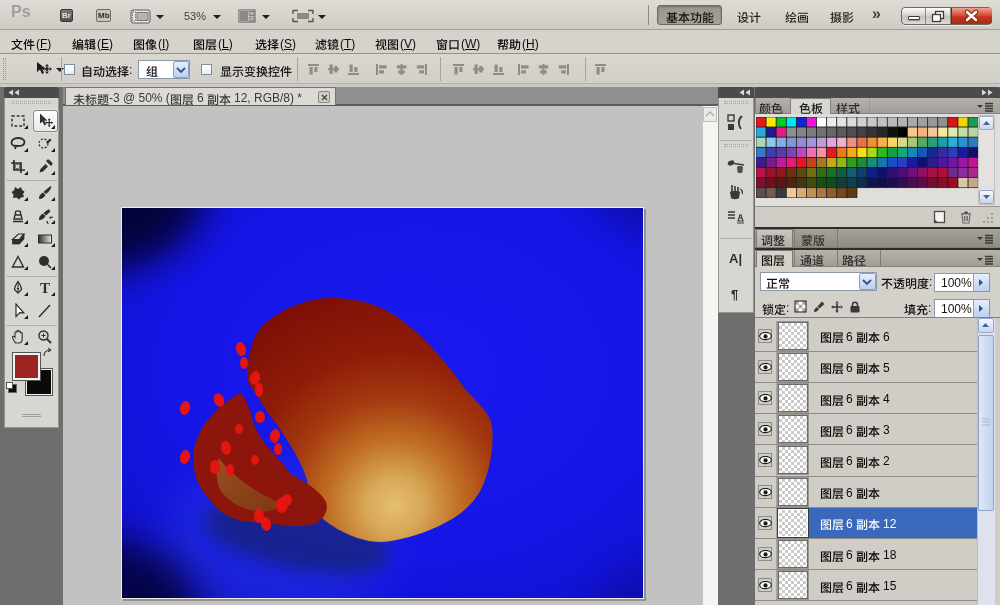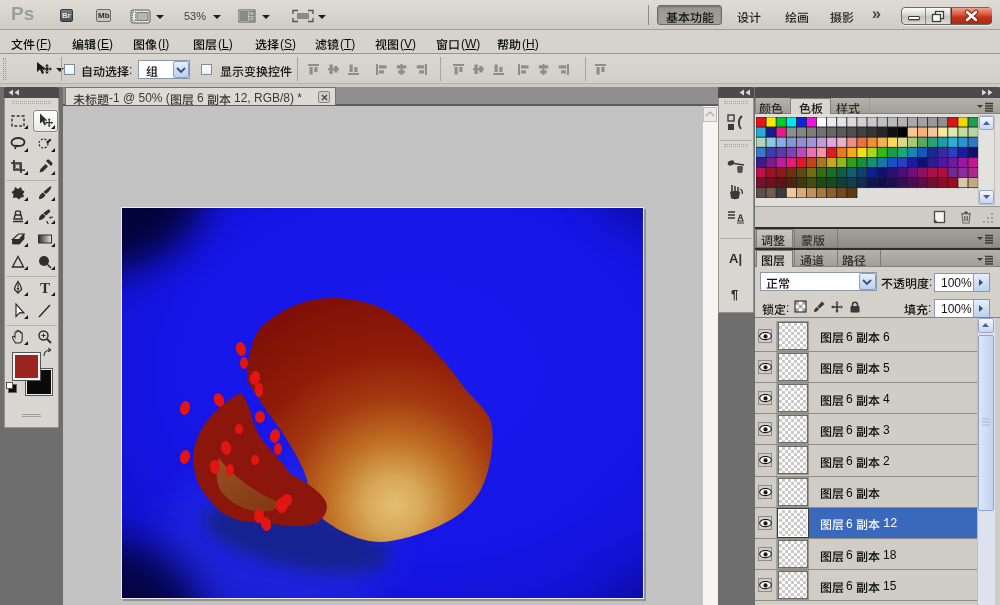--- a/index.html
+++ b/index.html
@@ -67,21 +67,21 @@
       <path id="g55" d="M24 56H94V48H24ZM25 27H81V19H25ZM39 64H48V39H69V64H79V32H39ZM79 27H80L82 27L88 24Q84 16 77 11Q71 5 62 2Q54 -2 44 -4Q34 -7 24 -8Q23 -6 22 -4Q21 -1 20 0Q29 1 39 3Q48 5 55 8Q63 11 69 15Q75 19 79 26ZM41 21Q46 15 54 10Q63 6 73 3Q84 1 97 0Q96 -1 95 -3Q94 -4 93 -6Q92 -7 91 -8Q78 -7 67 -4Q56 -1 48 5Q39 10 33 18ZM16 75H95V66H16ZM12 75H21V48Q21 42 21 35Q21 27 20 20Q19 12 17 5Q15 -2 12 -8Q11 -8 9 -7Q8 -6 6 -5Q4 -4 3 -4Q6 2 8 8Q10 15 11 22Q11 29 12 36Q12 42 12 48ZM47 83 56 85Q58 82 60 78Q61 74 62 72L52 69Q51 72 50 76Q48 80 47 83Z"></path>
       <path id="g56" d="M17 84 25 82Q23 76 21 71Q18 65 14 60Q11 55 7 52Q7 53 6 54Q5 56 4 58Q3 60 3 61Q7 65 11 71Q15 77 17 84ZM16 74H42V65H14ZM18 -8 17 0 20 3 40 14Q40 12 40 10Q41 7 41 6Q34 2 30 0Q26 -3 24 -4Q21 -6 20 -6Q19 -7 18 -8ZM11 56H40V47H11ZM6 35H41V27H6ZM63 45H73V28Q73 23 71 18Q70 13 67 8Q64 3 58 -1Q52 -5 42 -9Q42 -7 40 -5Q38 -3 37 -2Q46 1 51 5Q56 8 59 12Q62 16 63 20Q63 24 63 28ZM68 5 73 11Q77 9 82 7Q86 5 90 3Q94 0 97 -2L91 -8Q89 -6 85 -4Q81 -2 76 1Q72 3 68 5ZM46 58H91V11H82V50H54V11H46ZM44 78 51 81Q54 77 56 73Q59 68 60 64L53 60Q52 63 51 66Q49 69 47 72Q46 75 44 78ZM86 81 94 78Q91 74 88 69Q86 64 83 61L76 63Q78 66 80 69Q81 72 83 75Q85 78 86 81ZM64 85H73V54H64ZM18 -8Q18 -7 17 -6Q16 -5 15 -4Q13 -3 13 -2Q14 -1 15 1Q17 2 18 5Q19 7 19 10V53H28V5Q28 5 27 4Q26 3 24 1Q23 0 22 -2Q20 -4 19 -5Q18 -7 18 -8Z"></path>
       <path id="g57" d="M22 54H79V45H22ZM50 30H84V21H50ZM45 49H55V-1L45 1ZM21 38 31 37Q29 22 24 10Q19 -1 11 -9Q10 -8 9 -7Q7 -5 6 -4Q4 -3 3 -2Q11 4 16 14Q20 25 21 38ZM28 25Q31 18 35 14Q39 9 44 7Q49 4 56 3Q62 3 69 3Q71 3 73 3Q76 3 79 3Q82 3 86 3Q89 3 92 3Q95 3 96 3Q96 2 95 0Q94 -2 94 -4Q93 -5 93 -7H88H69Q60 -7 52 -6Q45 -5 39 -1Q33 2 28 8Q24 13 21 23ZM8 73H92V50H83V64H17V50H8ZM42 83 51 85Q53 82 55 79Q56 75 57 72L47 69Q47 72 45 76Q44 79 42 83Z"></path>
       <path id="g58" d="M38 76H94V68H38ZM69 5 75 11Q79 9 83 7Q86 5 90 2Q93 0 96 -2L89 -8Q87 -7 84 -4Q80 -2 77 1Q73 3 69 5ZM54 11 62 5Q58 3 54 0Q50 -2 46 -4Q41 -7 38 -8Q36 -7 35 -5Q33 -3 32 -2Q35 0 40 2Q44 4 48 6Q51 9 54 11ZM34 18H97V10H34ZM46 50H85V45H46ZM46 40H85V35H46ZM47 29H84V24H47ZM43 62H88V16H79V56H51V16H43ZM61 84 71 84Q70 79 69 74Q68 69 66 65Q65 60 64 57L56 58Q57 61 58 66Q59 71 60 75Q60 80 61 84ZM4 61H34V52H4ZM15 83H24V17H15ZM3 14Q7 16 12 17Q17 19 22 21Q28 23 34 25L35 17Q28 13 20 10Q13 7 6 5Z"></path>
       <path id="g59" d="M56 38H67V7Q67 4 67 3Q68 3 71 3Q72 3 73 3Q75 3 77 3Q79 3 80 3Q82 3 83 3Q85 3 86 4Q87 5 87 8Q87 12 88 18Q89 18 90 17Q92 16 94 15Q95 15 97 14Q96 6 95 2Q94 -3 91 -4Q88 -6 84 -6Q83 -6 81 -6Q79 -6 77 -6Q74 -6 72 -6Q70 -6 70 -6Q64 -6 61 -5Q59 -4 57 -1Q56 2 56 7ZM33 38H44Q43 29 42 22Q40 15 37 9Q33 3 27 -1Q21 -6 11 -9Q10 -7 9 -6Q8 -4 7 -3Q6 -1 5 0Q14 2 19 6Q25 10 28 14Q31 19 32 25Q33 31 33 38ZM60 53 67 58Q72 54 77 50Q82 45 86 41Q90 36 93 33L84 27Q82 31 78 35Q74 40 69 45Q64 49 60 53ZM6 69H94V60H6ZM41 82 51 85Q53 82 56 78Q58 74 59 72L49 68Q48 71 46 75Q44 79 41 82ZM15 30Q15 31 14 33Q14 34 13 36Q12 38 12 40Q13 40 15 41Q17 42 19 44Q20 45 22 47Q24 49 26 52Q29 55 31 59Q34 62 36 66L47 62Q43 57 39 52Q34 47 30 43Q26 38 21 35V35Q21 35 20 34Q20 34 18 33Q17 32 16 31Q15 31 15 30ZM15 30 15 37 22 41 81 43Q81 41 82 39Q82 36 83 35Q69 34 58 33Q48 33 41 32Q34 32 29 32Q25 31 22 31Q19 31 18 31Q16 30 15 30Z"></path>
       <path id="g60" d="M66 72H75V16H66ZM84 82H93V3Q93 -1 92 -3Q91 -5 88 -7Q85 -8 81 -8Q77 -8 71 -8Q70 -7 70 -5Q69 -4 69 -2Q68 0 67 1Q72 1 76 1Q80 1 81 1Q82 1 83 2Q84 2 84 3ZM5 80H61V72H5ZM12 4H54V-3H12ZM12 20H53V13H12ZM29 31H38V0H29ZM8 35H60V-7H51V28H16V-8H8ZM20 58V49H47V58ZM11 66H56V41H11Z"></path>
     </defs>
   </svg>
 <div id="app">
     <div class="a" style="left:0px;top:0px;width:1000px;height:30px;background:linear-gradient(#dfdcd6,#cfccc5);border-bottom:1px solid #a19e97"></div>
-    <div class="a" style="left:11px;top:4px;font-size:19px;color:#9e9e9e;line-height:1;white-space:pre;font-weight:bold;">Ps</div>
+    <div class="a" style="left:11px;top:4px;font-size:16px;color:#9e9e9e;line-height:1;white-space:pre;font-weight:bold;">Ps</div>
     <div class="a" style="left:60px;top:9px;width:13px;height:13px;background:linear-gradient(#7a7a7a,#4f4f4f);border:1px solid #3a3a3a;border-radius:2px"></div>
     <div class="a" style="left:62px;top:12px;font-size:8px;color:#e3e3e3;line-height:1;white-space:pre;font-weight:bold;">Br</div>
     <div class="a" style="left:96px;top:9px;width:15px;height:13px;background:#c9c6c0;border:1px solid #6f6d67;border-radius:2px"></div>
     <div class="a" style="left:98px;top:12px;font-size:8px;color:#2c2c2c;line-height:1;white-space:pre;font-weight:bold;">Mb</div>
     <svg class="a" style="left:130px;top:9px;" width="21" height="15">
       <rect x="1" y="1" width="19" height="13" rx="2" fill="#e8e7e4" stroke="#5a5a58"></rect>
       <rect x="2.5" y="3" width="3" height="9" fill="none" stroke="#777" stroke-width="1" stroke-dasharray="1.5,1"></rect>
       <rect x="7" y="3.5" width="11" height="8" fill="#b8b6b2" stroke="#777"></rect>
     </svg>
     <div class="a tri" style="left:156px;top:15px"></div>
@@ -478,21 +478,21 @@
       <path d="M1,5 L5,1 L9,5" fill="none" stroke="#b0aeaa" stroke-width="1.4"></path>
     </svg>
     <div class="a" style="left:65px;top:87px;width:271px;height:18px;background:#dcdad5;border:1px solid #75736d;border-bottom:none"></div>
     <div class="a" style="left:73px;top:91px"><svg width="36" height="12.48" viewBox="0 0 300 104" style="overflow:visible">
         <g fill="#3a3a36" transform="translate(0,92) scale(1,-1)">
           <use href="#g34" transform="translate(0,0)"></use>
           <use href="#g35" transform="translate(100,0)"></use>
           <use href="#g36" transform="translate(200,0)"></use>
         </g>
       </svg></div>
-    <div class="a" style="left:109px;top:92px;font-size:12px;color:#3a3a36;line-height:1;white-space:pre;">-1 @ 50% (</div>
+    <div class="a" style="left:109px;top:92px;font-size:12px;color:#3a3a36;line-height:1;white-space:pre;">-3 @ 50% (</div>
     <div class="a" style="left:170px;top:91px"><svg width="24" height="12.48" viewBox="0 0 200 104" style="overflow:visible">
         <g fill="#3a3a36" transform="translate(0,92) scale(1,-1)">
           <use href="#g14" transform="translate(0,0)"></use>
           <use href="#g16" transform="translate(100,0)"></use>
         </g>
       </svg></div>
     <div class="a" style="left:197px;top:92px;font-size:12px;color:#3a3a36;line-height:1;white-space:pre;">6</div>
     <div class="a" style="left:207px;top:91px"><svg width="24" height="12.48" viewBox="0 0 200 104" style="overflow:visible">
         <g fill="#3a3a36" transform="translate(0,92) scale(1,-1)">
           <use href="#g60" transform="translate(0,0)"></use>
@@ -1083,21 +1083,21 @@
           <use href="#g16" transform="translate(100,0)"></use>
         </g>
       </svg></div>
     <div class="a" style="left:846px;top:517.8px;font-size:12px;color:#fff;line-height:1;white-space:pre;">6</div>
     <div class="a" style="left:856px;top:516.8px"><svg width="24" height="12.48" viewBox="0 0 200 104" style="overflow:visible">
         <g fill="#fff" transform="translate(0,92) scale(1,-1)">
           <use href="#g60" transform="translate(0,0)"></use>
           <use href="#g1" transform="translate(100,0)"></use>
         </g>
       </svg></div>
-    <div class="a" style="left:883px;top:517.8px;font-size:12px;color:#fff;line-height:1;white-space:pre;font-family:Liberation Mono, monospace;">12</div>
+    <div class="a" style="left:883px;top:517.8px;font-size:12px;color:#fff;line-height:1;white-space:pre;">12</div>
     <div class="a" style="left:755px;top:539.0px;width:222px;height:30.2px;background:#d0cdc7"></div>
     <div class="a" style="left:755px;top:569.2px;width:222px;height:1px;background:#8f8c86"></div>
     <div class="a" style="left:776px;top:539.0px;width:1px;height:30.2px;background:#a8a5a0"></div>
     <div class="a" style="left:758px;top:547.0px;width:14px;height:14px;border:1px solid #8f8c86"></div>
     <svg class="a" style="left:759px;top:550.0px;" width="13" height="9">
       <ellipse cx="6.5" cy="4" rx="5.8" ry="3.6" fill="#fff" stroke="#1a1a1a" stroke-width="1.1"></ellipse>
       <circle cx="6.5" cy="4.4" r="2.1" fill="#1a1a1a"></circle>
     </svg>
     <div class="a checker" style="left:778px;top:540.0px;width:30px;height:28px;border:1px solid #6b6b6b;outline:1px solid #9a978f"></div>
     <div class="a" style="left:820px;top:548.0px"><svg width="24" height="12.48" viewBox="0 0 200 104" style="overflow:visible">

